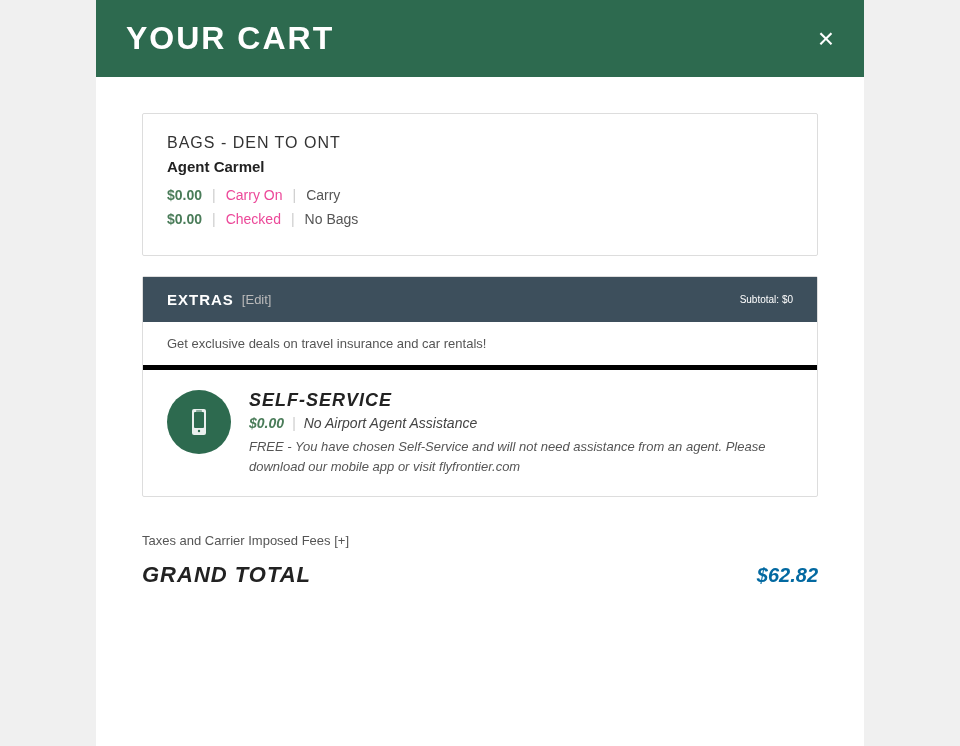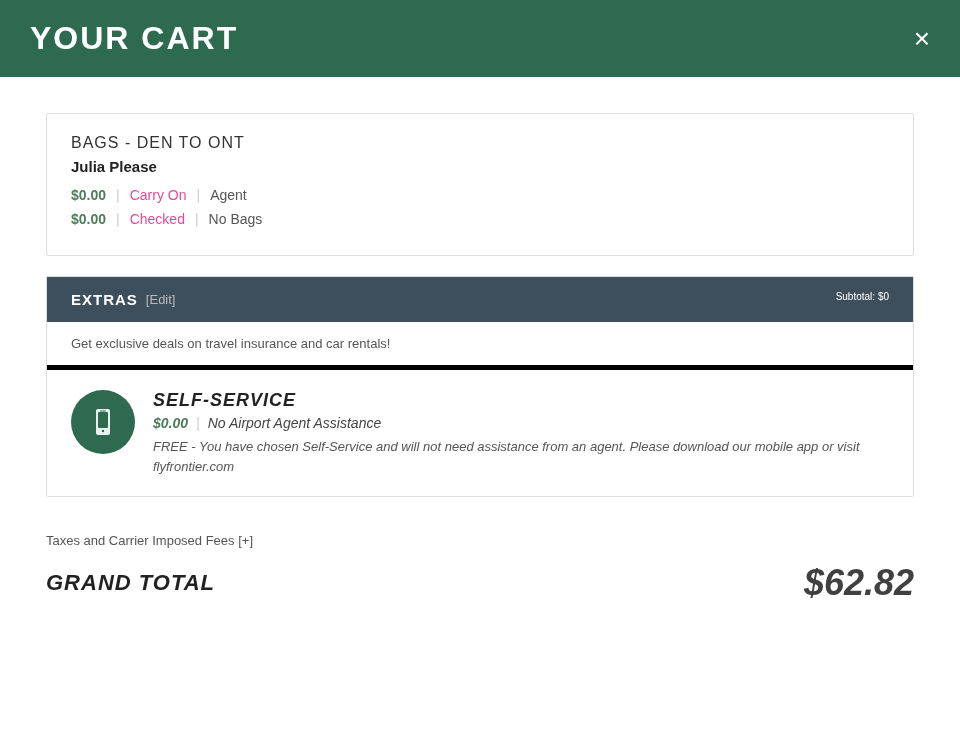--- a/index.html
+++ b/index.html
@@ -5,21 +5,21 @@
     * { box-sizing: border-box; margin: 0; padding: 0; }
     body {
       font-family: 'Arial', sans-serif;
       background: #f0f0f0;
       display: flex;
       justify-content: center;
       align-items: center;
       min-height: 100vh;
     }
     .cart-modal {
-      width: 960px;
+      width: 768px;
       min-height: 746px;
       background: #fff;
       position: relative;
       display: flex;
       flex-direction: column;
     }
     .cart-header {
       background: #2d6a4f;
       padding: 20px 30px;
       display: flex;
@@ -96,20 +96,21 @@
     .extras-section {
       margin: 0 30px 20px 30px;
       border: 1px solid #ddd;
       border-radius: 2px;
     }
     .extras-header {
       background: #3d4f5c;
       padding: 14px 24px;
       display: flex;
       justify-content: space-between;
+      align-items: center;
     }
     .extras-label {
       color: #fff;
       font-size: 15px;
       font-weight: 600;
       letter-spacing: 1px;
       text-transform: uppercase;
     }
     .extras-edit {
       color: #bbb;
@@ -198,23 +199,23 @@
       padding: 0 0 16px 0;
       font-style: italic;
     }
     .grand-total-label {
       font-size: 22px;
       font-weight: 700;
       color: #222;
       letter-spacing: 1px;
     }
     .grand-total-amount {
-      font-size: 36px;
-      font-weight: 700;
-      color: #404040;
+      font-size: 20px;
+      font-weight: 700;
+      color: #0369a1;
     }
     .savings-banner {
       display: flex;
       justify-content: flex-end;
       padding: 0 30px 20px 0;
     }
     .savings-badge {
       background: #c0392b;
       color: #fff;
       font-size: 15px;
@@ -232,27 +233,27 @@
   <div class="cart-header">
     <span class="cart-title">YOUR CART</span>
     <button class="close-btn">×</button>
   </div>
 
   <div class="cart-body">
 
     <div class="section-card">
       <div class="section-card-inner">
         <div class="bags-title">BAGS - DEN TO ONT</div>
-        <div class="passenger-name">Julia Please</div>
+        <div class="passenger-name">Agent Carmel</div>
         <div class="bag-row">
           <span class="bag-price">$0.00</span>
           <span class="separator">|</span>
           <span class="bag-type">Carry On</span>
           <span class="separator">|</span>
-          <span class="bag-detail">Agent</span>
+          <span class="bag-detail">Carry</span>
         </div>
         <div class="bag-row">
           <span class="bag-price">$0.00</span>
           <span class="separator">|</span>
           <span class="bag-type">Checked</span>
           <span class="separator">|</span>
           <span class="bag-detail">No Bags</span>
         </div>
       </div>
     </div>

